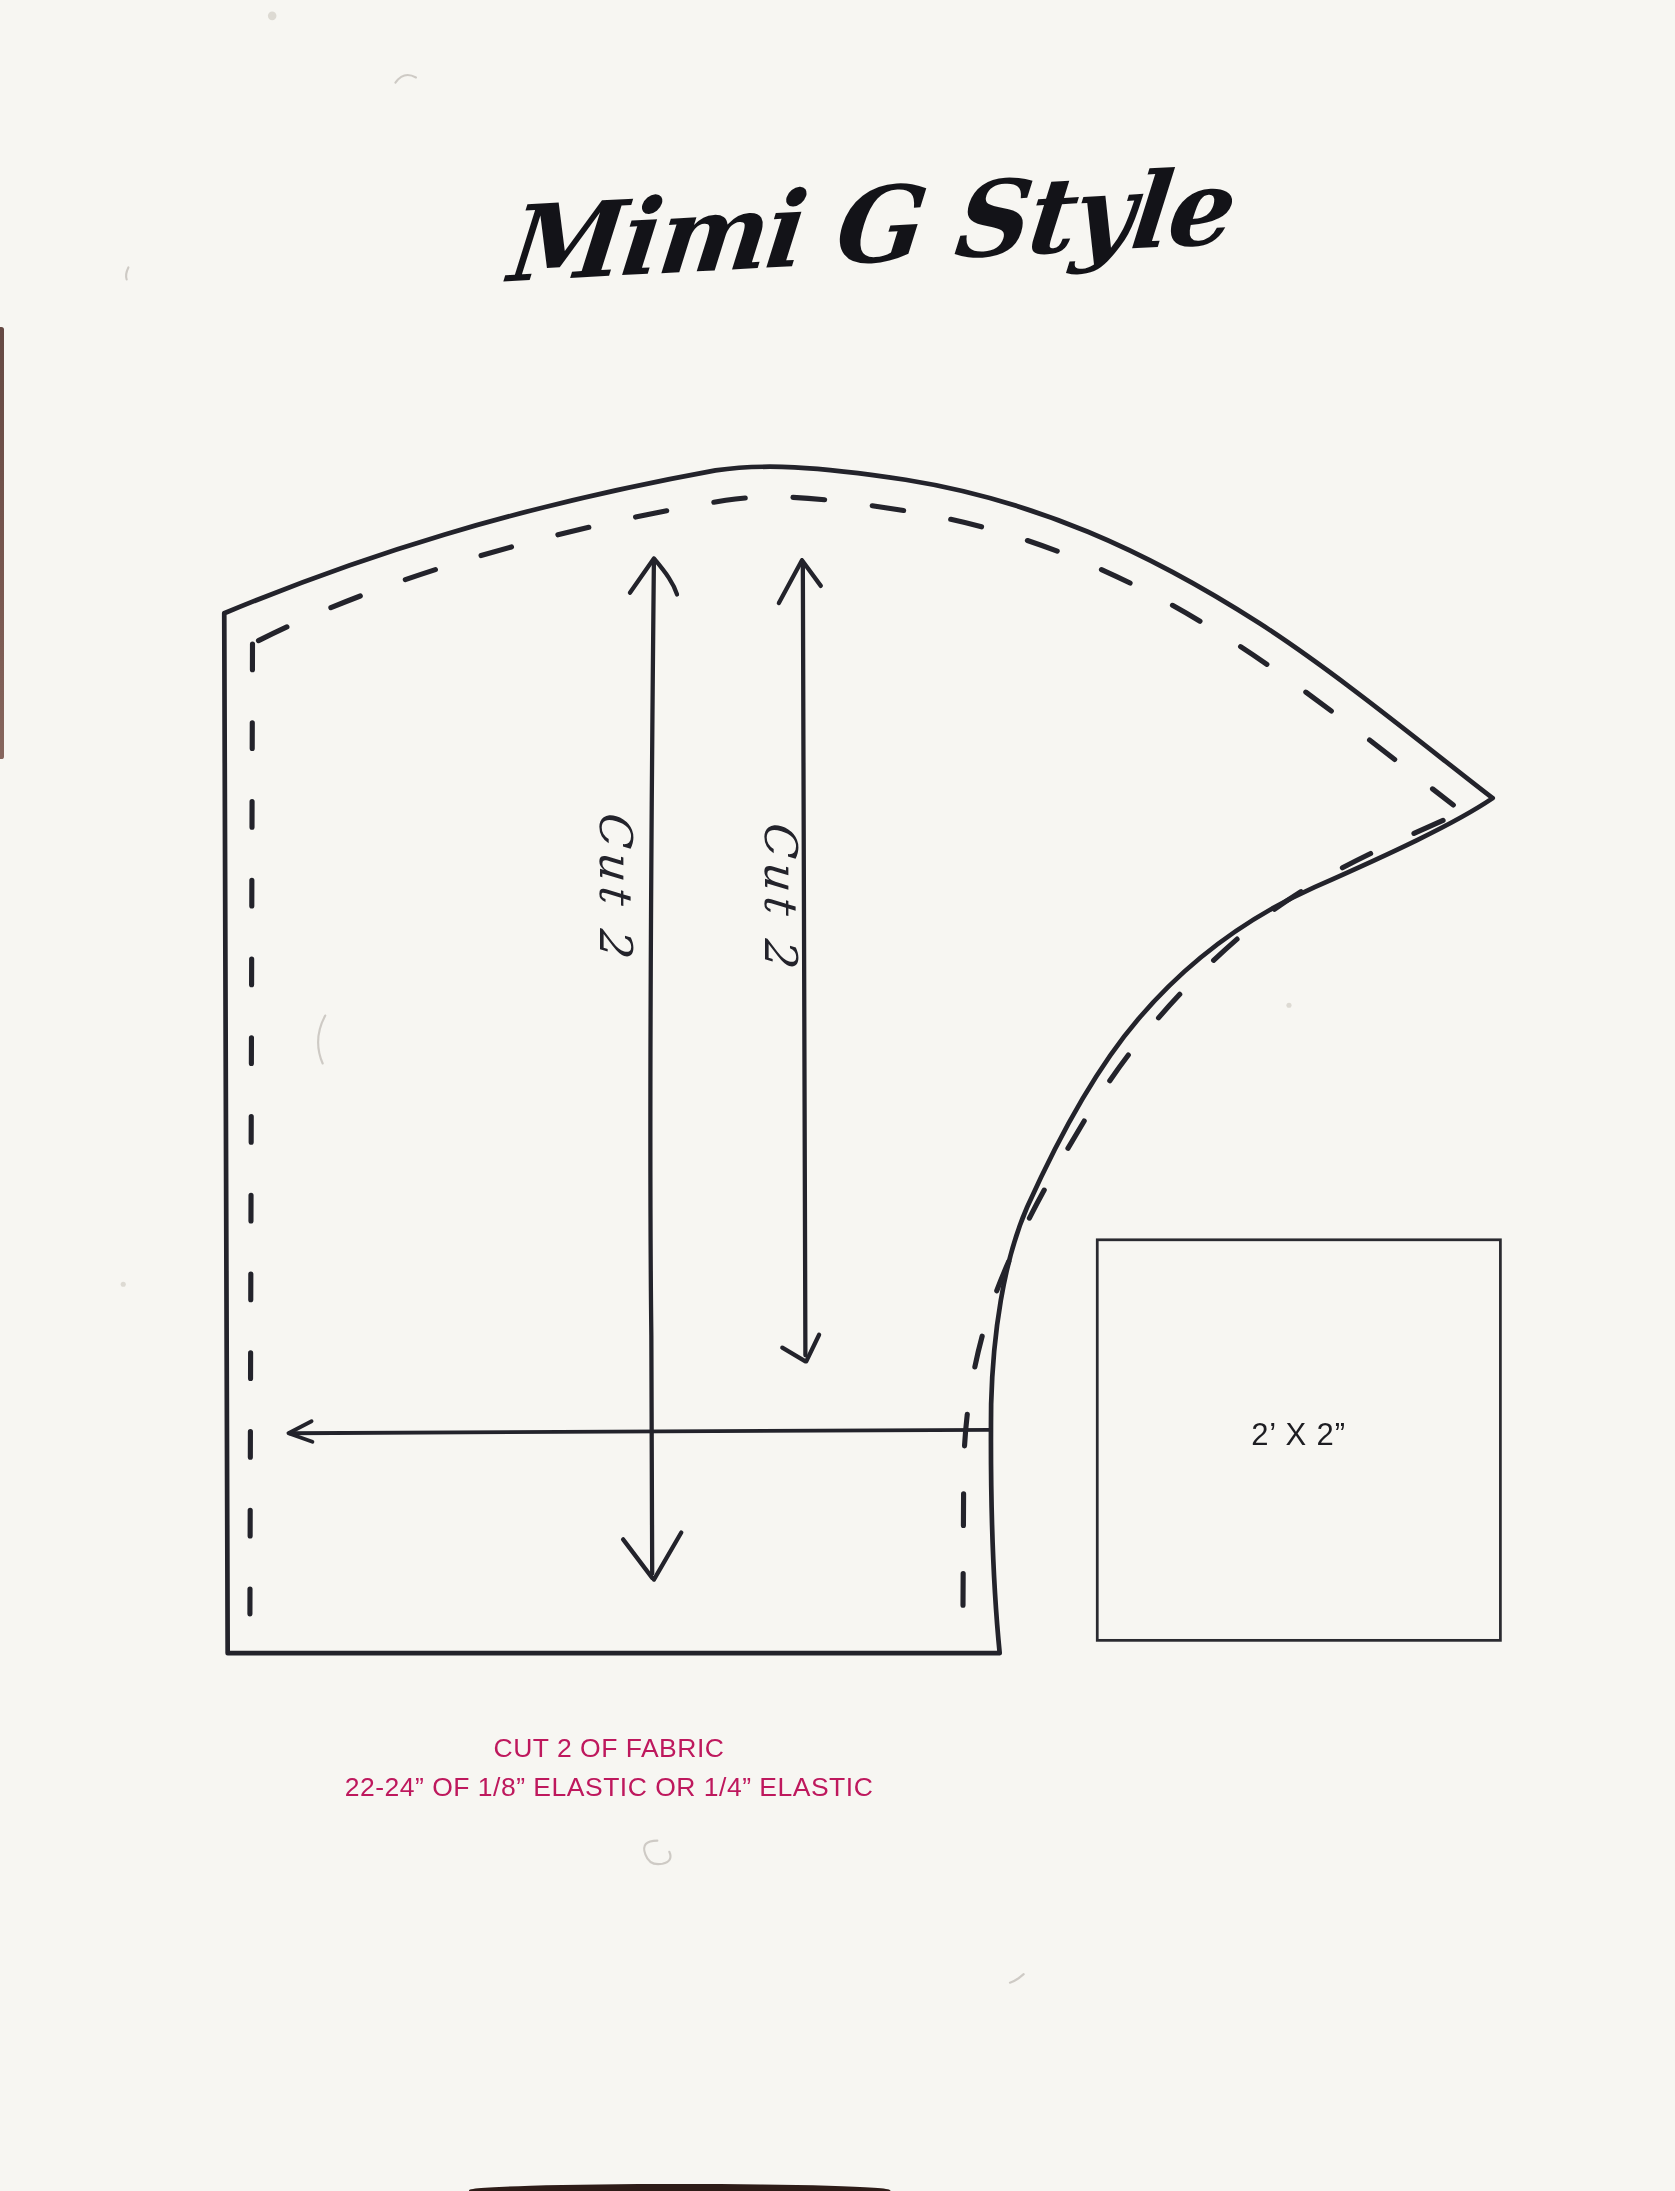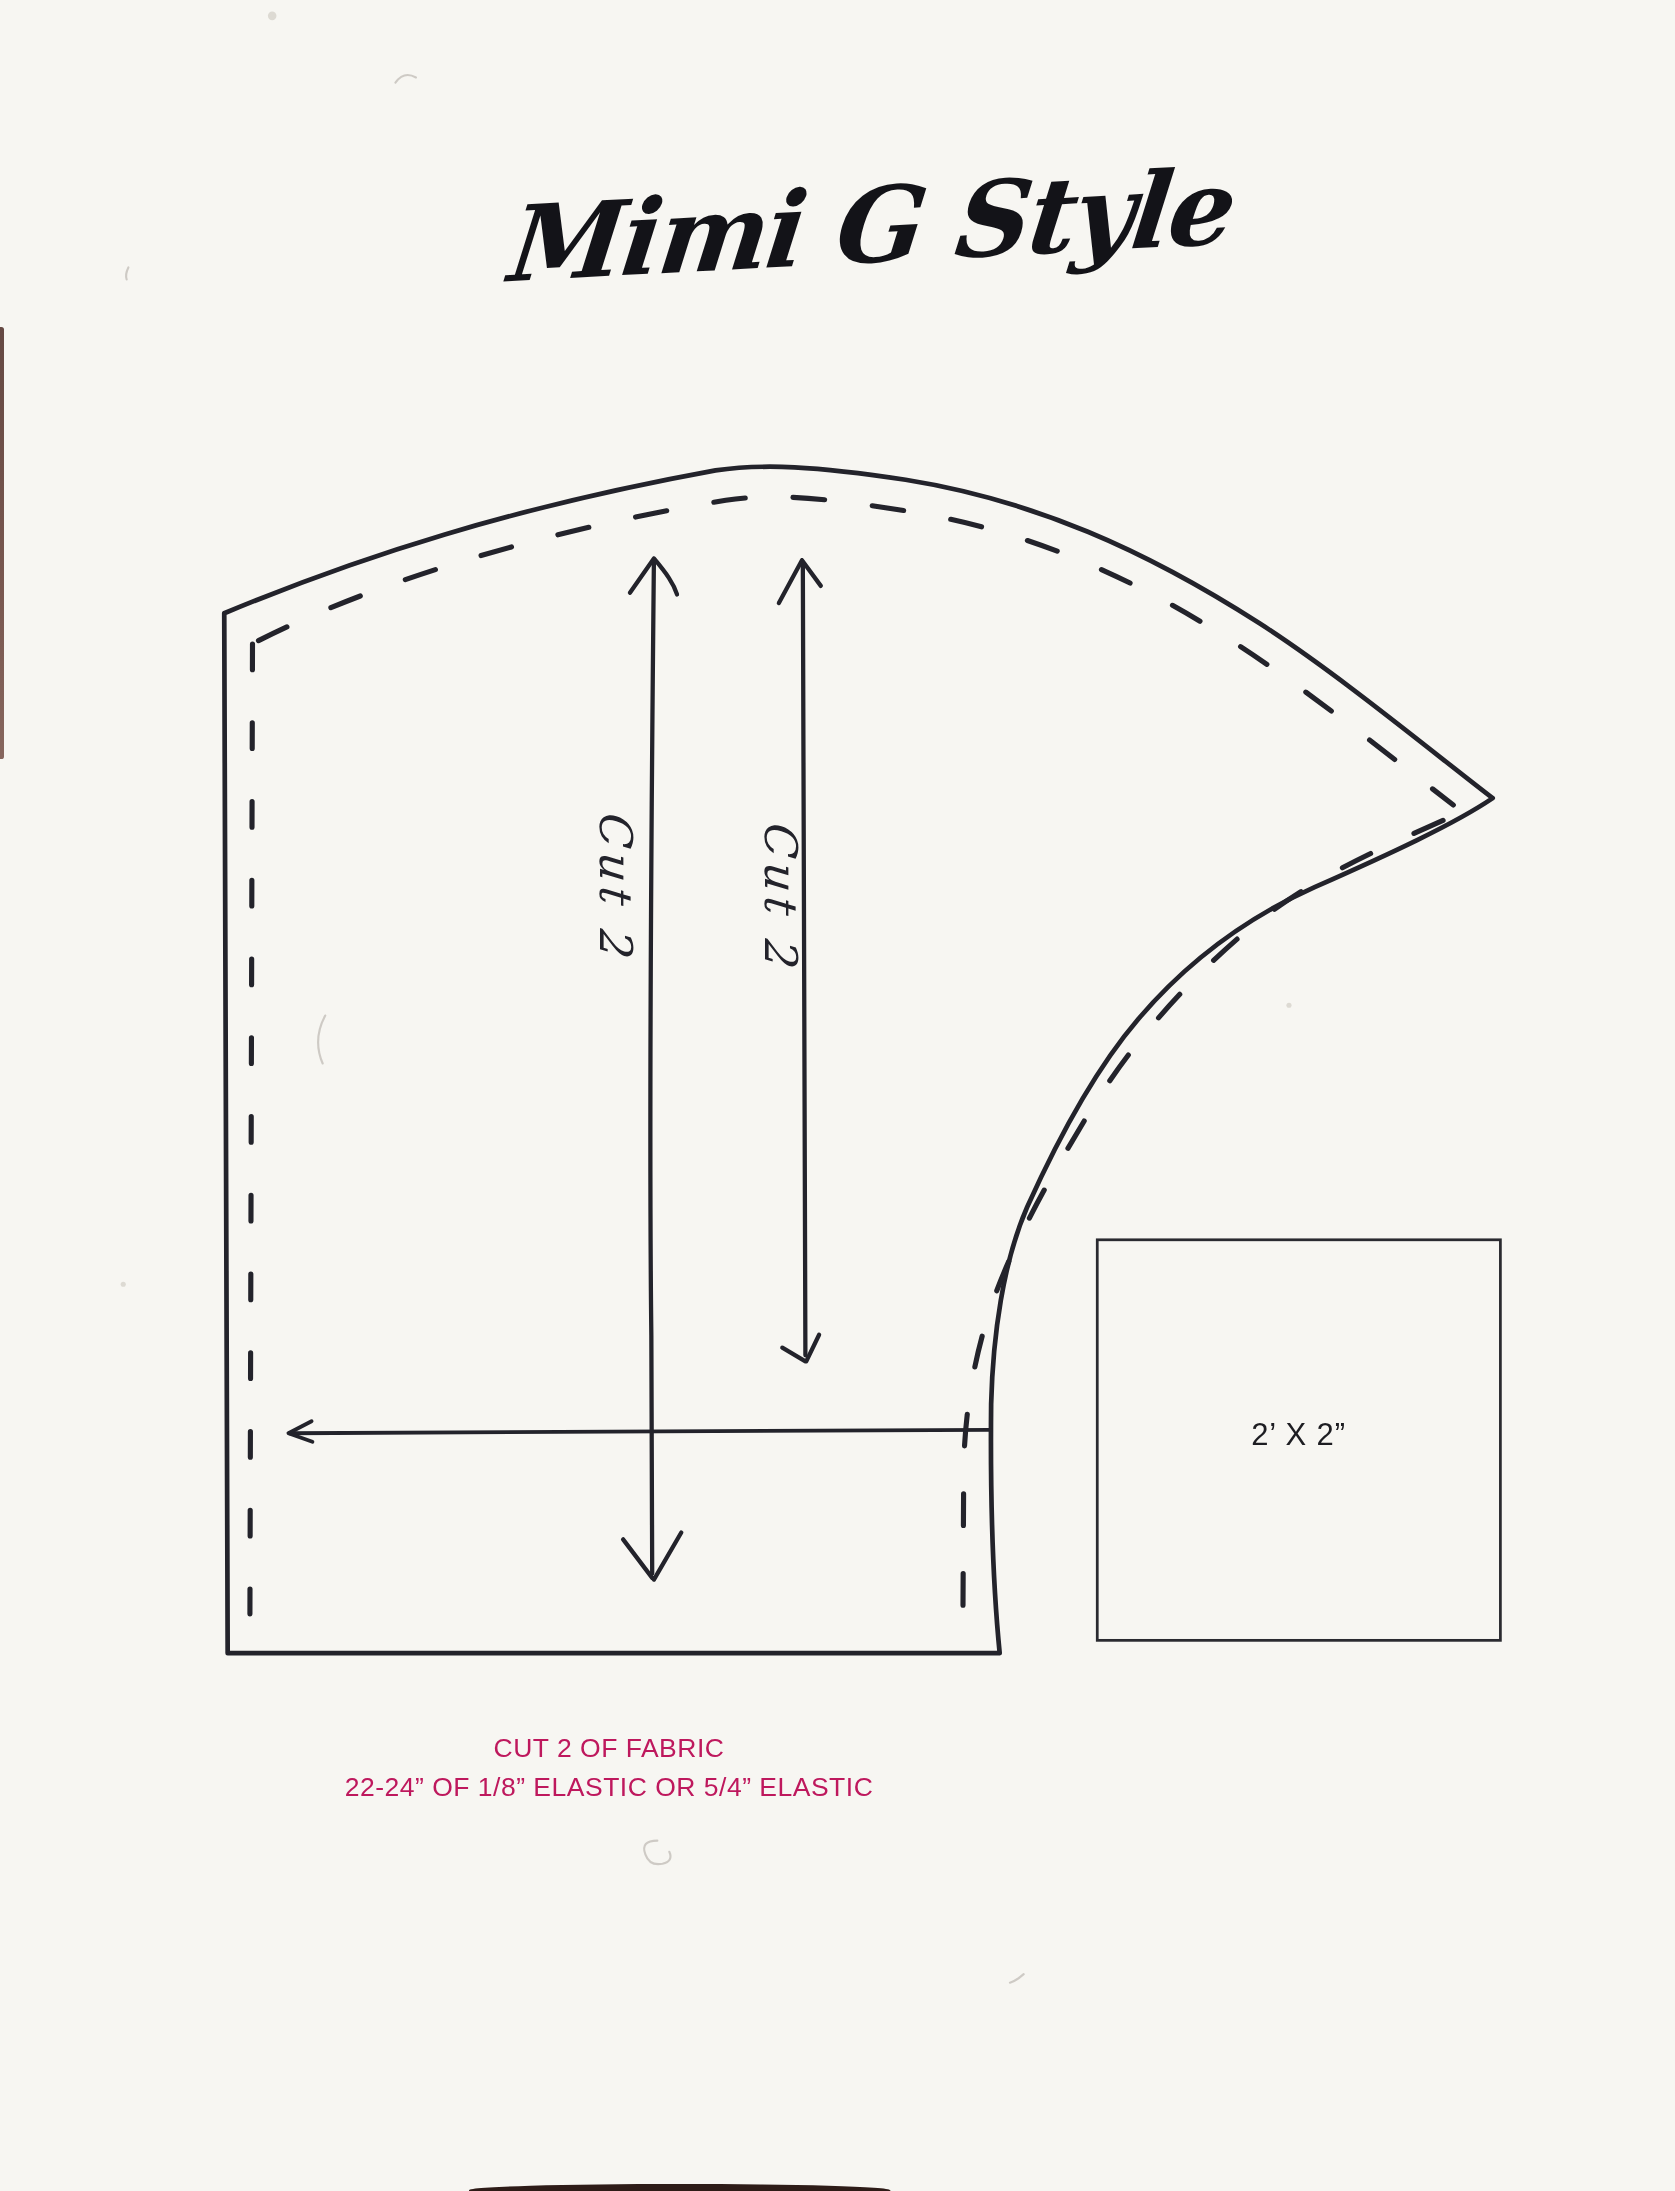--- a/index.html
+++ b/index.html
@@ -131,21 +131,21 @@
 
   <div class="cut2 cut2-left">Cut 2</div>
   <div class="cut2 cut2-right">Cut 2</div>
 
   <div class="scale-text">
     <div>2’ X 2”</div>
   </div>
 
   <div class="instructions">
     <div>CUT 2 OF FABRIC</div>
-    <div>22-24” OF 1/8” ELASTIC OR 5/4” ELASTIC</div>
+    <div>22-24” OF 1/8” ELASTIC OR 1/4” ELASTIC</div>
   </div>
 
 
   <div class="artifact-left"></div>
   <div class="artifact-bottom"></div>
 
 </div>
 
 
 </body></html>

